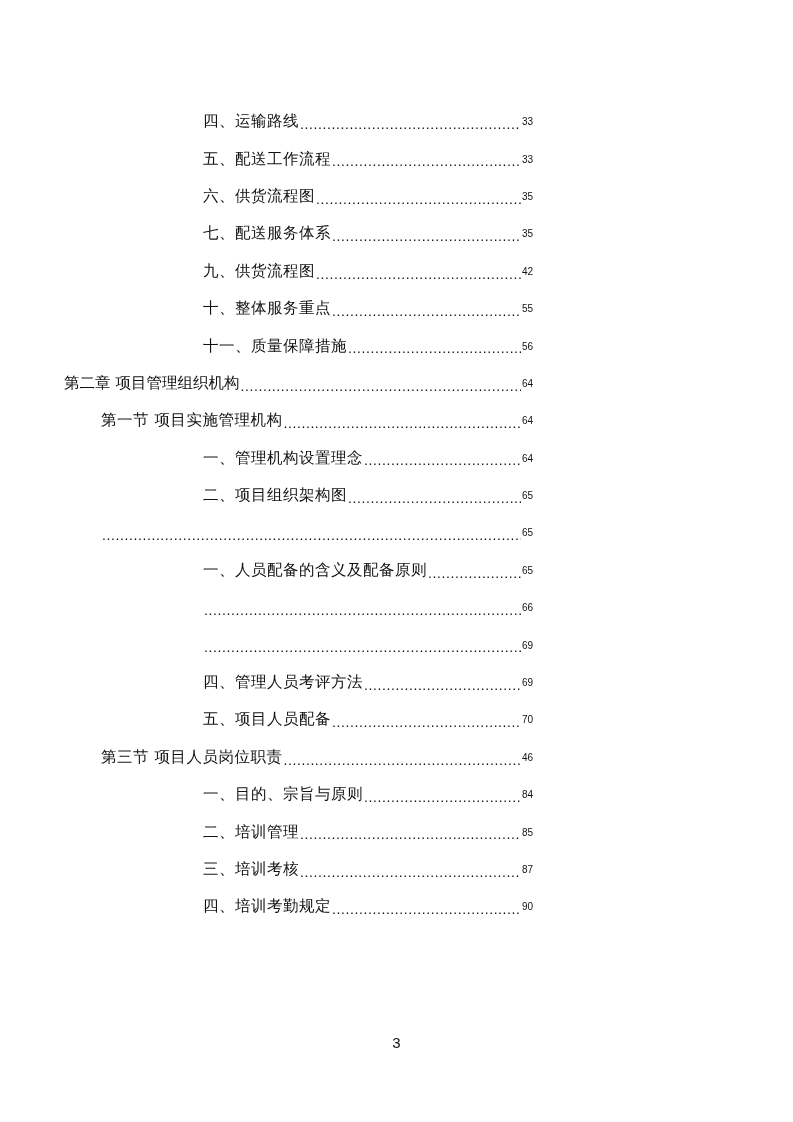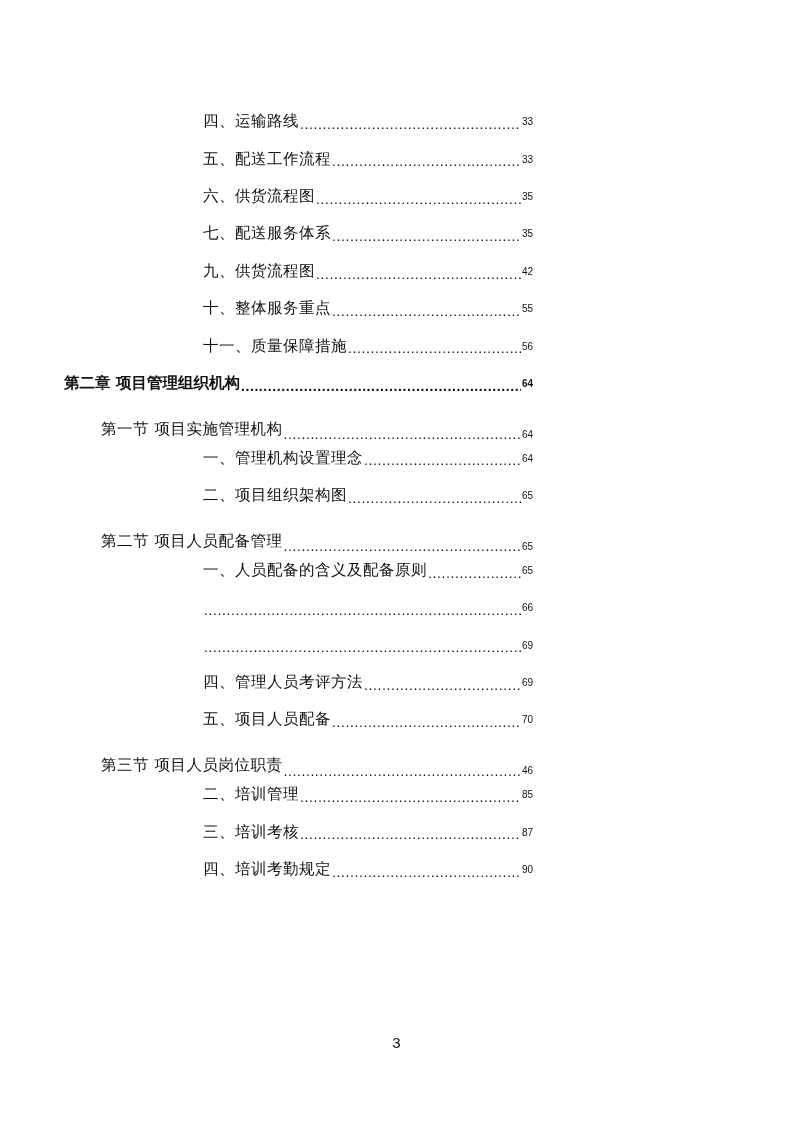--- a/index.html
+++ b/index.html
@@ -1,22 +1,22 @@
 <!DOCTYPE html>
 <html><head>
   <meta charset="utf-8">
   <style>
     html, body { margin: 0; padding: 0; background: #ffffff; }
     body { width: 793px; height: 1122px; position: relative; overflow: hidden;
            font-family: "DejaVu Sans", "Liberation Sans", sans-serif; color: #111; }
     .toc { position: absolute; left: 16px; top: 103px; width: 637px; }
     .toc-row { position: relative; height: 37.4px; display: flex; align-items: center;
                box-sizing: border-box; padding-right: 120px; font-size: 15.5px; }
-    .toc-row.l1 { padding-left: 48px; font-weight: bold; }
-    .toc-row.l2 { padding-left: 85px; align-items: flex-end; }
+    .toc-row.l1 { padding-left: 48px; font-weight: normal; }
+    .toc-row.l2 { padding-left: 85px; }
     .toc-row.l3 { padding-left: 187px; }
     .toc-title { white-space: nowrap; letter-spacing: 0.5px; }
     .toc-row.l1 .toc-title { letter-spacing: 0; }
     .toc-leader { flex: 1; height: 1em; margin: 0 1px; overflow: hidden; position: relative; top: 1px; }
     .toc-leader::before { content: "........................................................................................................................................................................"; 
       white-space: nowrap; letter-spacing: 0.6px; font-family: "Liberation Sans", sans-serif; font-size: 14px; }
     .toc-page { font-family: "Liberation Sans", sans-serif; font-size: 10px; white-space: nowrap; }
     .page-number { position: absolute; top: 1034px; left: 0; width: 793px; text-align: center;
                    font-family: "Liberation Sans", sans-serif; font-size: 15px; }
   </style>
@@ -73,21 +73,20 @@
       <span class="toc-title">一、管理机构设置理念</span>
       <span class="toc-leader"></span>
       <span class="toc-page">64</span>
     </div>
   <div class="toc-row l3">
       <span class="toc-title">二、项目组织架构图</span>
       <span class="toc-leader"></span>
       <span class="toc-page">65</span>
     </div>
   <div class="toc-row l2">
-      <span class="toc-title">第二节  项目人员配备管理</span>
       <span class="toc-leader"></span>
       <span class="toc-page">65</span>
     </div>
   <div class="toc-row l3">
       <span class="toc-title">一、人员配备的含义及配备原则</span>
       <span class="toc-leader"></span>
       <span class="toc-page">65</span>
     </div>
   <div class="toc-row l3">
       <span class="toc-leader"></span>
@@ -106,20 +105,25 @@
       <span class="toc-title">五、项目人员配备</span>
       <span class="toc-leader"></span>
       <span class="toc-page">70</span>
     </div>
   <div class="toc-row l2">
       <span class="toc-title">第三节  项目人员岗位职责</span>
       <span class="toc-leader"></span>
       <span class="toc-page">46</span>
     </div>
   <div class="toc-row l3">
+      <span class="toc-title">一、目的、宗旨与原则</span>
+      <span class="toc-leader"></span>
+      <span class="toc-page">84</span>
+    </div>
+  <div class="toc-row l3">
       <span class="toc-title">二、培训管理</span>
       <span class="toc-leader"></span>
       <span class="toc-page">85</span>
     </div>
   <div class="toc-row l3">
       <span class="toc-title">三、培训考核</span>
       <span class="toc-leader"></span>
       <span class="toc-page">87</span>
     </div>
   <div class="toc-row l3">

